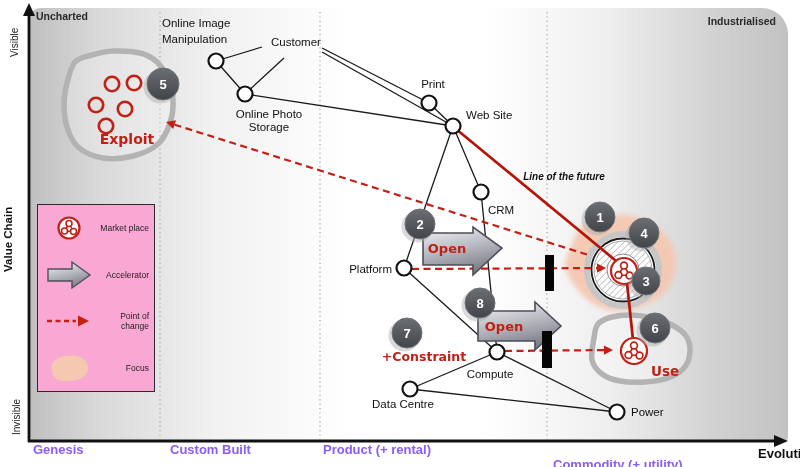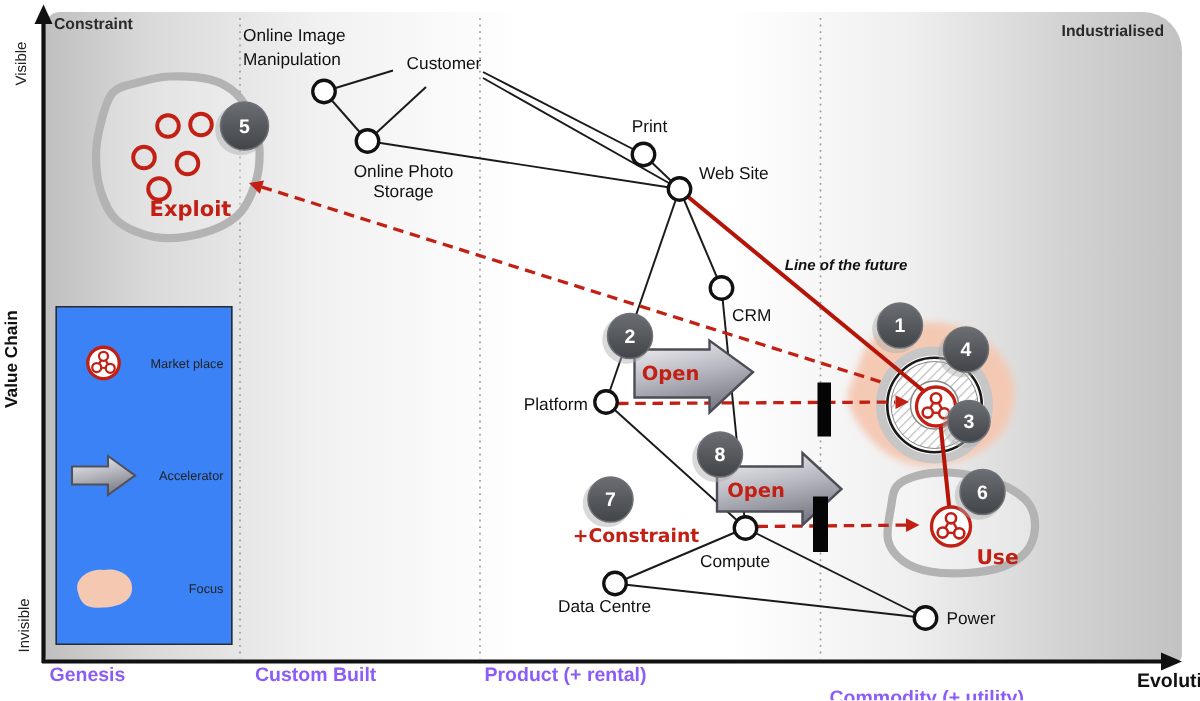--- a/index.html
+++ b/index.html
@@ -10,21 +10,21 @@
           background:linear-gradient(90deg,#bfbfbf 0%,#d9d9d9 9%,#f1f1f1 24%,#ffffff 42%,
                      #ffffff 60%,#efefef 76%,#d2d2d2 90%,#c2c2c2 100%);}
   svg.overlay{position:absolute;left:0;top:0;}
   .lbl{position:absolute;color:#1a1a1a;white-space:nowrap;}
   .corner{font-size:10.5px;font-weight:bold;color:#2a2a2a;}
   .rot{transform:rotate(-90deg);transform-origin:left top;}
   .axis-small{font-size:10px;color:#222;}
   .axis-title{font-size:11.5px;font-weight:bold;color:#111;}
   .stage-lbl{font-size:13px;font-weight:600;color:#8b5cf6;}
   .evo{font-size:13px;font-weight:bold;color:#111;}
-  .legend{position:absolute;left:37px;top:204px;width:118px;height:226px;background:#3b82f6;
+  .legend{position:absolute;left:37px;top:204px;width:118px;height:188px;background:#f9a8d4;
           border:1.6px solid #2b2b2b;box-sizing:border-box;display:flex;flex-direction:column;}
   .lrow{flex:1;display:flex;align-items:center;padding:0 5px 0 7px;}
   .lrow .ic{width:48px;display:flex;justify-content:center;align-items:center;}
   .lrow .lt{margin-left:auto;font-size:8.5px;color:#222;text-align:right;}
   svg text{font-family:"Liberation Sans",sans-serif;}
   text.nlab{font-size:11.5px;fill:#111;}
   text.badge-num{font-size:13px;font-weight:bold;fill:#fff;}
   text.redtxt{font-family:"DejaVu Sans",sans-serif;font-weight:bold;}
   text.future{font-size:10px;font-style:italic;font-weight:600;fill:#111;}
 </style>
@@ -58,20 +58,29 @@
               <linearGradient id="agL" x1="0" y1="0" x2="0.35" y2="1">
             <stop offset="0" stop-color="#f4f4f6"></stop>
                 <stop offset="0.55" stop-color="#b7b7c0"></stop>
                 <stop offset="1" stop-color="#82828c"></stop>
               </linearGradient>
             </defs>
           <polygon points="2,10 26,10 26,3 44,16 26,29 26,22 2,22" fill="url(#agL)" stroke="#50505a" stroke-width="1.4"></polygon>
         </svg>
       </span>
       <span class="lt">Accelerator</span>
+    </div>
+    <div class="lrow">
+      <span class="ic">
+        <svg width="46" height="14" viewBox="0 0 46 14">
+          <line x1="2" y1="7" x2="31" y2="7" stroke="#c22014" stroke-width="2.6" stroke-dasharray="5 3.5"></line>
+          <polygon points="33,1.5 44,7 33,12.5" fill="#c22014"></polygon>
+        </svg>
+      </span>
+      <span class="lt">Point of change</span>
     </div>
     <div class="lrow">
       <span class="ic">
         <svg width="46" height="34" viewBox="0 0 46 34">
           <path d="M6,20 C3,11 13,4 23,5 C33,3 42,9 42,16 C43,25 34,30 22,30 C12,31 8,28 6,20 Z" fill="#f5c8b2"></path>
         </svg>
       </span>
       <span class="lt">Focus</span>
     </div>
   </div>
@@ -227,21 +236,21 @@
       <text x="127" y="144" text-anchor="middle" class="redtxt" font-size="14" fill="#c22014">Exploit</text>
       <text x="665" y="376" text-anchor="middle" class="redtxt" font-size="13.5" fill="#c22014">Use</text>
       <text x="424" y="361" text-anchor="middle" class="redtxt" font-size="12.5" fill="#c22014">+Constraint</text>
       <text x="564" y="180" text-anchor="middle" class="future">Line of the future</text>
       <line x1="29" y1="442" x2="29" y2="14" stroke="#111" stroke-width="2.8"></line>
       <polygon points="29,3 23,16 35,16" fill="#111"></polygon>
       <line x1="28" y1="441" x2="776" y2="441" stroke="#111" stroke-width="2.8"></line>
       <polygon points="788,441 774,435 774,447" fill="#111"></polygon>
     </svg>
 
-  <div class="lbl corner" style="left:36px;top:10px;">Constraint</div>
+  <div class="lbl corner" style="left:36px;top:10px;">Uncharted</div>
   <div class="lbl corner" style="right:24px;top:15px;text-align:right;">Industrialised</div>
   <div class="lbl rot axis-small" style="left:9px;top:57px;">Visible</div>
   <div class="lbl rot axis-title" style="left:2px;top:272px;">Value Chain</div>
   <div class="lbl rot axis-small" style="left:11px;top:435px;">Invisible</div>
   <div class="lbl stage-lbl" style="left:33px;top:442px;">Genesis</div>
   <div class="lbl stage-lbl" style="left:170px;top:442px;">Custom Built</div>
   <div class="lbl stage-lbl" style="left:323px;top:442px;">Product (+ rental)</div>
   <div class="lbl stage-lbl" style="left:553px;top:457px;">Commodity (+ utility)</div>
   <div class="lbl evo" style="left:720px;top:446px;padding-left:38px;">Evolution</div>
 </div>

